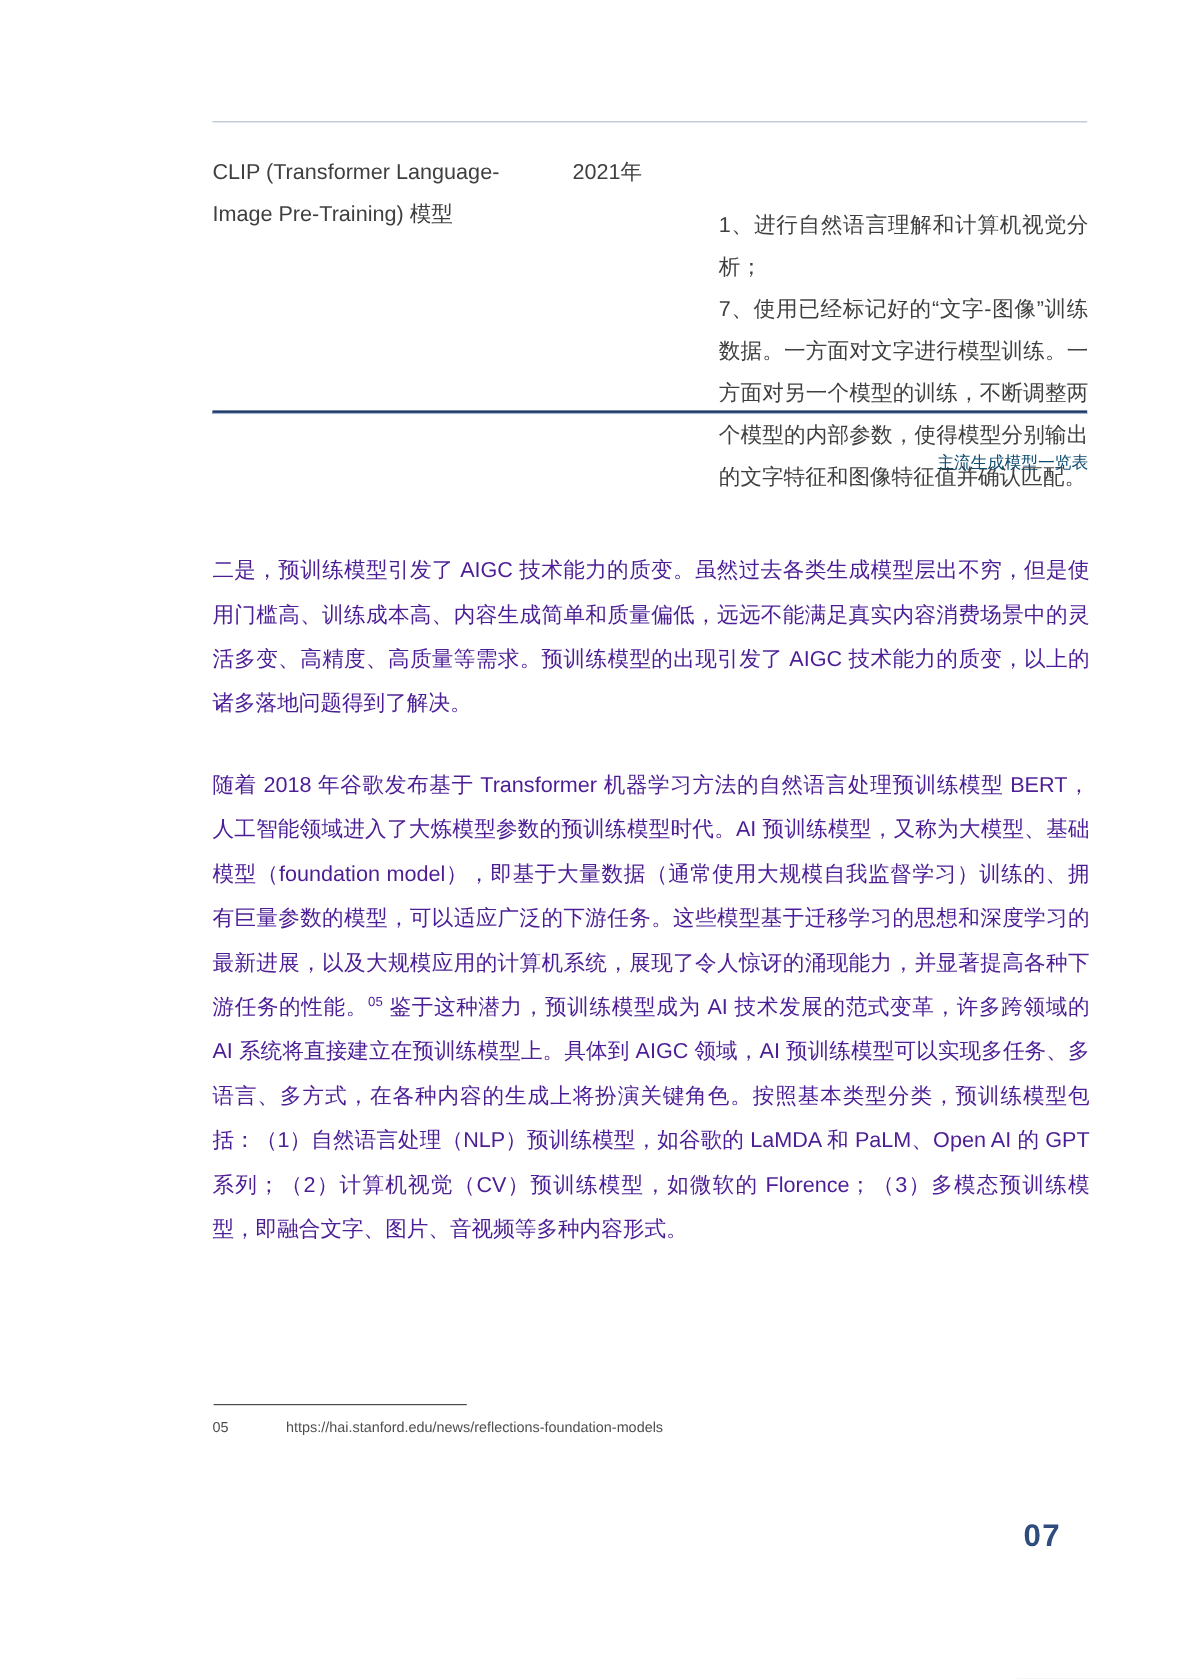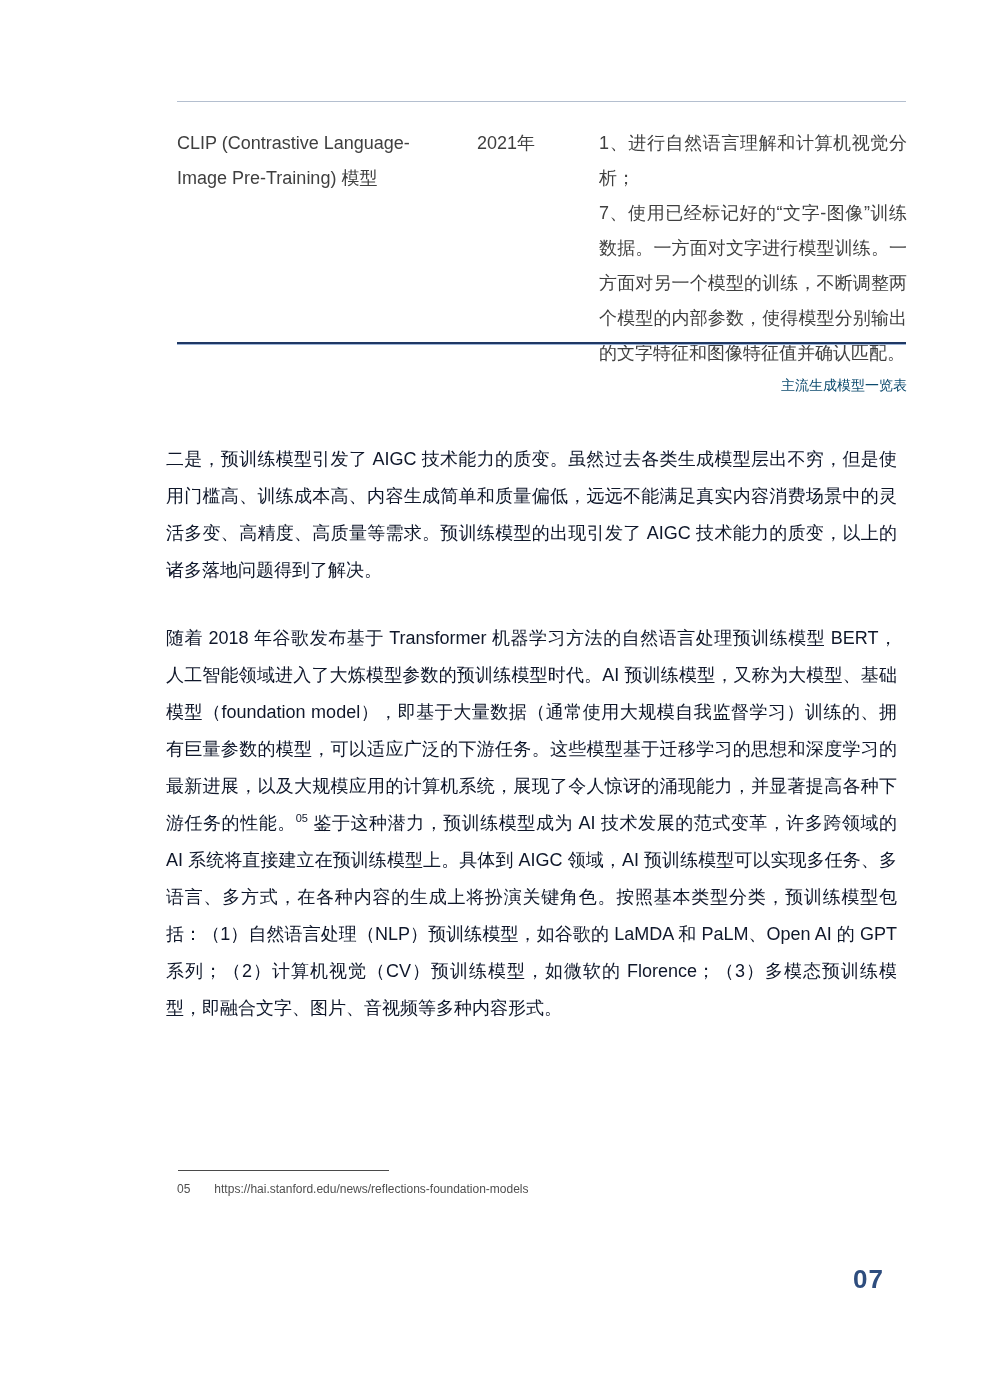--- a/index.html
+++ b/index.html
@@ -27,21 +27,21 @@
     left: 177px;
     top: 126px;
     width: 730px;
     display: flex;
     color: #3f3f3f;
     font-size: 18px;
     line-height: 35px;
   }
   .col-model { width: 256px; padding-right: 10px; }
   .col-year  { width: 122px; margin-left: 44px; }
-  .col-desc  { flex: 1; text-align: justify; }
+  .col-desc  { flex: 1; text-align: justify; margin-top: 44px; }
   .desc-item { text-align: justify; }
 
   .thick-rule {
     position: absolute;
     left: 177px;
     top: 342px;
     width: 729px;
     height: 3px;
     background: #1f3864;
     border-bottom: 1px solid #9db4d6;
@@ -52,26 +52,27 @@
     left: 177px;
     top: 377px;
     width: 730px;
     text-align: right;
     font-size: 14px;
     color: #0c4a6e;
   }
 
   .para {
     position: absolute;
-    left: 166px;
+    left: 177px;
     width: 731px;
     font-size: 18px;
     line-height: 37px;
-    color: #0f172a;
+    color: #4c1d95;
     text-align: justify;
+    margin-top: 16px;
   }
   .para-1 { top: 441px; }
   .para-2 { top: 620px; }
 
   .para sup {
     font-size: 11px;
     line-height: 0;
     vertical-align: super;
   }
 
@@ -86,21 +87,21 @@
   .footnote {
     position: absolute;
     left: 177px;
     top: 1182px;
     display: flex;
     align-items: baseline;
     font-size: 12px;
     color: #4f4f4f;
   }
   .footnote .fn-marker { margin-right: 24px; }
-  .footnote .fn-url { color: #4f4f4f; text-decoration: none; }
+  .footnote .fn-url { color: #4f4f4f; text-decoration: none; margin-left: 24px; }
 
   .page-number {
     position: absolute;
     left: 853px;
     top: 1264px;
     font-size: 26px;
     font-weight: 600;
     color: #2e4d7e;
     letter-spacing: 1px;
     text-align: right;
@@ -108,21 +109,21 @@
 </style>
 </head>
 <body>
 
 <div class="page">
 
   <div class="thin-top-line"></div>
 
   <div class="table-row">
     <div class="col-model">
-      <span>CLIP (Contrastive Language-Image Pre-Training) 模型</span>
+      <span>CLIP (Transformer Language-Image Pre-Training) 模型</span>
     </div>
     <div class="col-year">
       <span>2021年</span>
     </div>
     <div class="col-desc">
       <div class="desc-item">1、进行自然语言理解和计算机视觉分析；</div>
       <div class="desc-item">7、使用已经标记好的“文字-图像”训练数据。一方面对文字进行模型训练。一方面对另一个模型的训练，不断调整两个模型的内部参数，使得模型分别输出的文字特征和图像特征值并确认匹配。</div>
     </div>
   </div>
 

